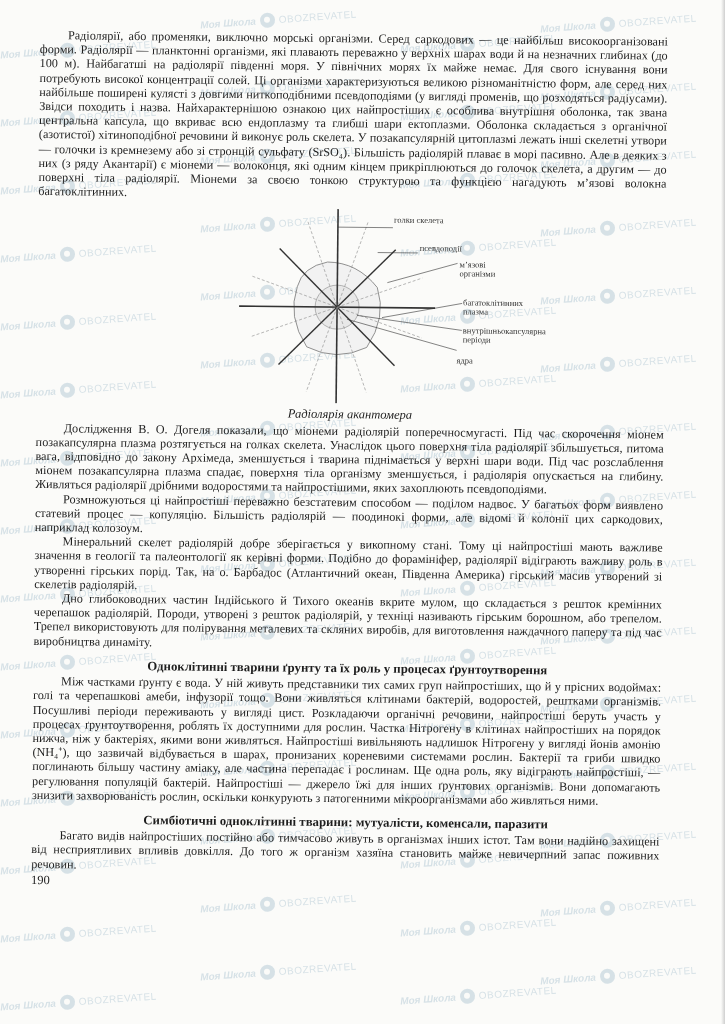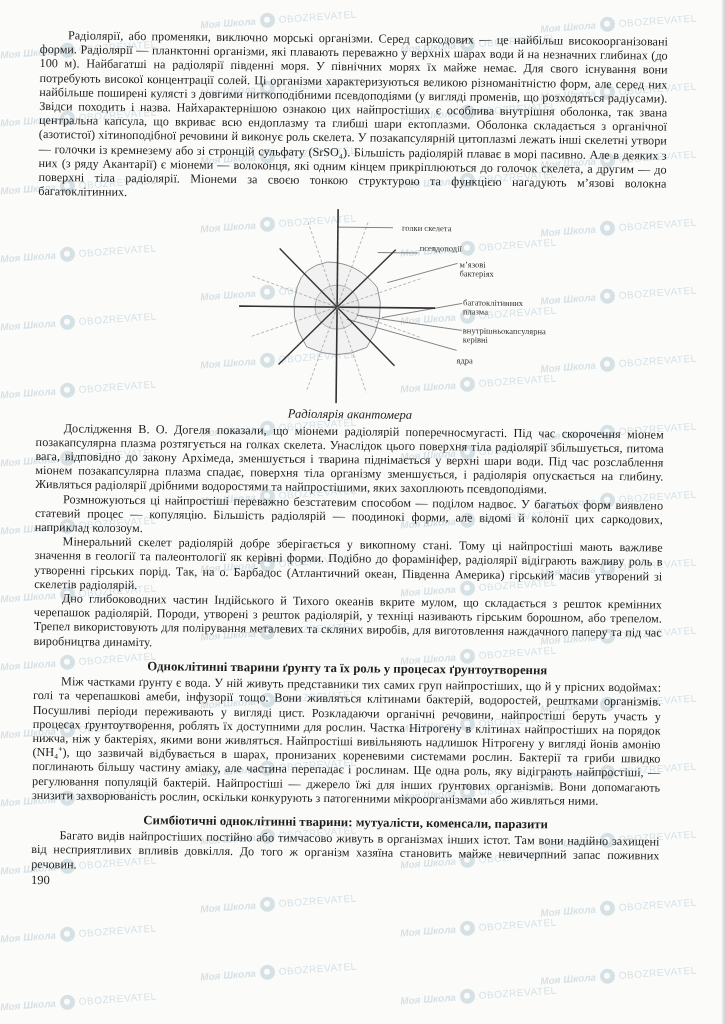--- a/index.html
+++ b/index.html
@@ -346,25 +346,25 @@
         <line x1="-85" y1="-30" x2="85" y2="30" stroke="#888" stroke-width="0.6" stroke-dasharray="3,2"></line>
         <line x1="-85" y1="30" x2="85" y2="-30" stroke="#888" stroke-width="0.6" stroke-dasharray="3,2"></line>
         <line x1="0" y1="-80" x2="55" y2="-80" stroke-width="0.6"></line>
         <line x1="40" y1="-55" x2="80" y2="-55" stroke-width="0.6"></line>
         <line x1="50" y1="-25" x2="120" y2="-45" stroke-width="0.6"></line>
         <line x1="45" y1="10" x2="125" y2="-5" stroke-width="0.6"></line>
         <line x1="20" y1="8" x2="125" y2="22" stroke-width="0.6"></line>
         <line x1="10" y1="12" x2="120" y2="42" stroke-width="0.6"></line>
       </g>
     </svg>
-    <div class="fig-label" style="left:356px;top:16px;margin-left:8px;">голки скелета</div>
+    <div class="fig-label" style="left:356px;top:8px;">голки скелета</div>
     <div class="fig-label" style="left:382px;top:36px;text-align:center;">псевдоподії</div>
-    <div class="fig-label" style="left:422px;top:52px;width:60px;">м’язові бактеріях</div>
+    <div class="fig-label" style="left:422px;top:52px;width:60px;">м’язові організми</div>
     <div class="fig-label" style="left:426px;top:90px;width:80px;">багатоклітинних плазма</div>
-    <div class="fig-label" style="left:426px;top:118px;width:95px;">внутрішньокапсулярна керівні</div>
+    <div class="fig-label" style="left:426px;top:118px;width:95px;">внутрішньокапсулярна періоди</div>
     <div class="fig-label" style="left:420px;top:148px;">ядра</div>
   </div>
   <div class="caption">Радіолярія акантомера</div>
 
   <p>Дослідження В. О. Догеля показали, що міонеми радіолярій поперечносмугасті. Під час скорочення міонем позакапсулярна плазма розтягується на голках скелета. Унаслідок цього поверхня тіла радіолярії збільшується, питома вага, відповідно до закону Архімеда, зменшується і тварина піднімається у верхні шари води. Під час розслаблення міонем позакапсулярна плазма спадає, поверхня тіла організму зменшується, і радіолярія опускається на глибину. Живляться радіолярії дрібними водоростями та найпростішими, яких захоплюють псевдоподіями.</p>
   <p>Розмножуються ці найпростіші переважно безстатевим способом — поділом надвоє. У багатьох форм виявлено статевий процес — копуляцію. Більшість радіолярій — поодинокі форми, але відомі й колонії цих саркодових, наприклад колозоум.</p>
   <p>Мінеральний скелет радіолярій добре зберігається у викопному стані. Тому ці найпростіші мають важливе значення в геології та палеонтології як керівні форми. Подібно до форамініфер, радіолярії відіграють важливу роль в утворенні гірських порід. Так, на о. Барбадос (Атлантичний океан, Південна Америка) гірський масив утворений зі скелетів радіолярій.</p>
   <p>Дно глибоководних частин Індійського й Тихого океанів вкрите мулом, що складається з решток кремінних черепашок радіолярій. Породи, утворені з решток радіолярій, у техніці називають гірським борошном, або трепелом. Трепел використовують для полірування металевих та скляних виробів, для виготовлення наждачного паперу та під час виробництва динаміту.</p>
 
   <h2>Одноклітинні тварини ґрунту та їх роль у процесах ґрунтоутворення</h2>

